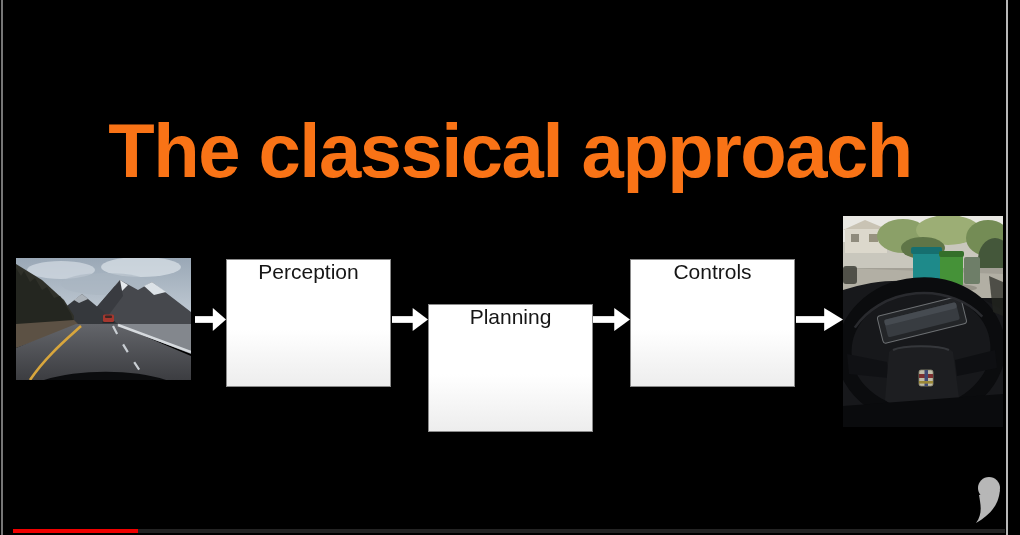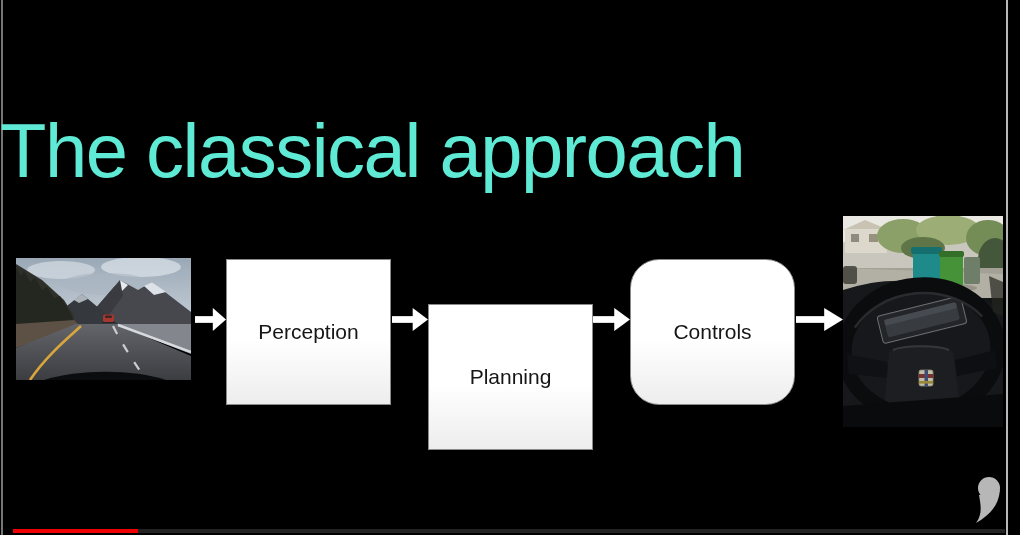--- a/index.html
+++ b/index.html
@@ -4,36 +4,36 @@
 <style>
   html,body{margin:0;padding:0;background:#000;}
   .stage{
     position:relative;width:1020px;height:535px;background:#000;
     overflow:hidden;font-family:"Liberation Sans",sans-serif;
   }
   .frame-edge{position:absolute;top:0;width:2px;height:535px;background:rgba(215,215,215,.55);}
   .frame-edge.left{left:1px;}
   .frame-edge.right{left:1006px;background:rgba(230,230,230,.8);}
   .slide-title{
-    position:absolute;left:0;top:62px;width:100%;text-align:left;
-    color:#5eead4;font-size:76px;font-weight:400;letter-spacing:-1.5px;line-height:1;
+    position:absolute;left:0;top:62px;width:100%;text-align:center;
+    color:#f97316;font-size:76px;font-weight:700;letter-spacing:-1.5px;line-height:1;
     white-space:nowrap;
   }
   .pic{position:absolute;display:block;}
   .pic svg{display:block;width:100%;height:100%;}
   .flow-box{
-    position:absolute;top:259px;width:165px;height:146px;
+    position:absolute;top:259px;width:165px;height:128px;
     background:linear-gradient(180deg,#ffffff 0%,#ffffff 55%,#ededed 100%);
     border:1px solid #8a8a8a;box-sizing:border-box;
-    display:flex;align-items:center;justify-content:center;
+    display:flex;justify-content:center;
     color:#161616;font-size:21px;
   }
   .box-perception{left:226px;}
   .box-planning{left:428px;margin-top:45px;}
-  .box-controls{left:630px;border-radius:29px;}
+  .box-controls{left:630px;}
   .arrow{position:absolute;top:307px;height:25px;}
   .arrow svg{display:block;width:100%;height:100%;}
   .arrow1{left:195px;width:31px;}
   .arrow2{left:392px;width:36px;}
   .arrow3{left:593px;width:37px;}
   .arrow4{left:796px;width:47px;}
   .input-image{left:16px;top:258px;width:175px;height:122px;}
   .output-image{left:843px;top:216px;width:160px;height:211px;}
   .comma-logo{position:absolute;left:973px;top:477px;width:28px;height:46px;}
   .progress-track{

